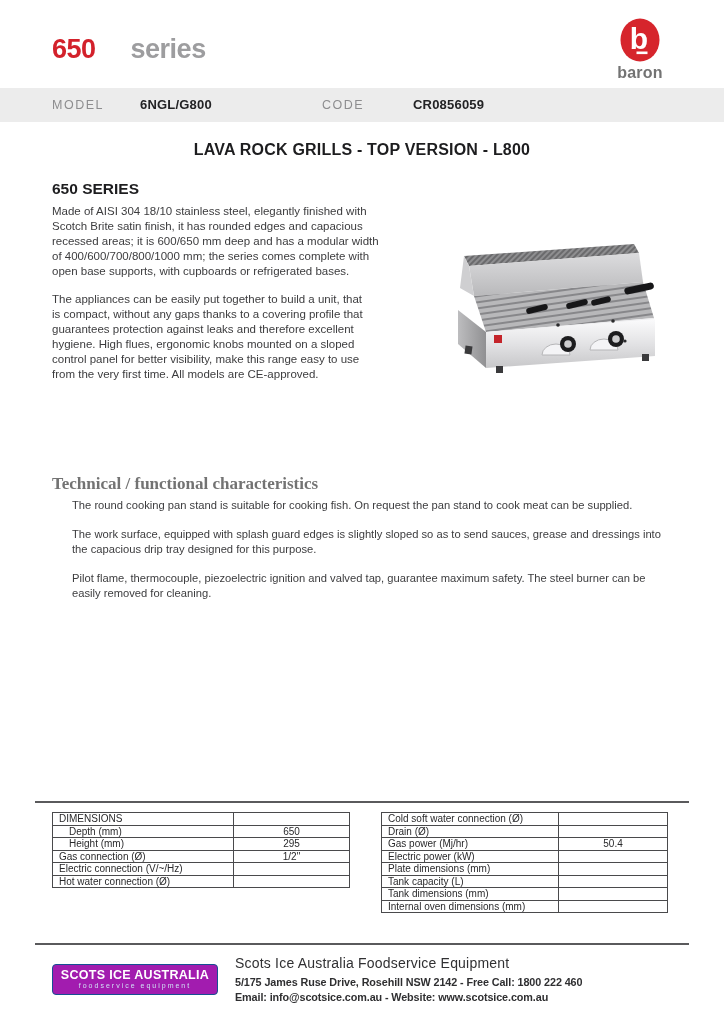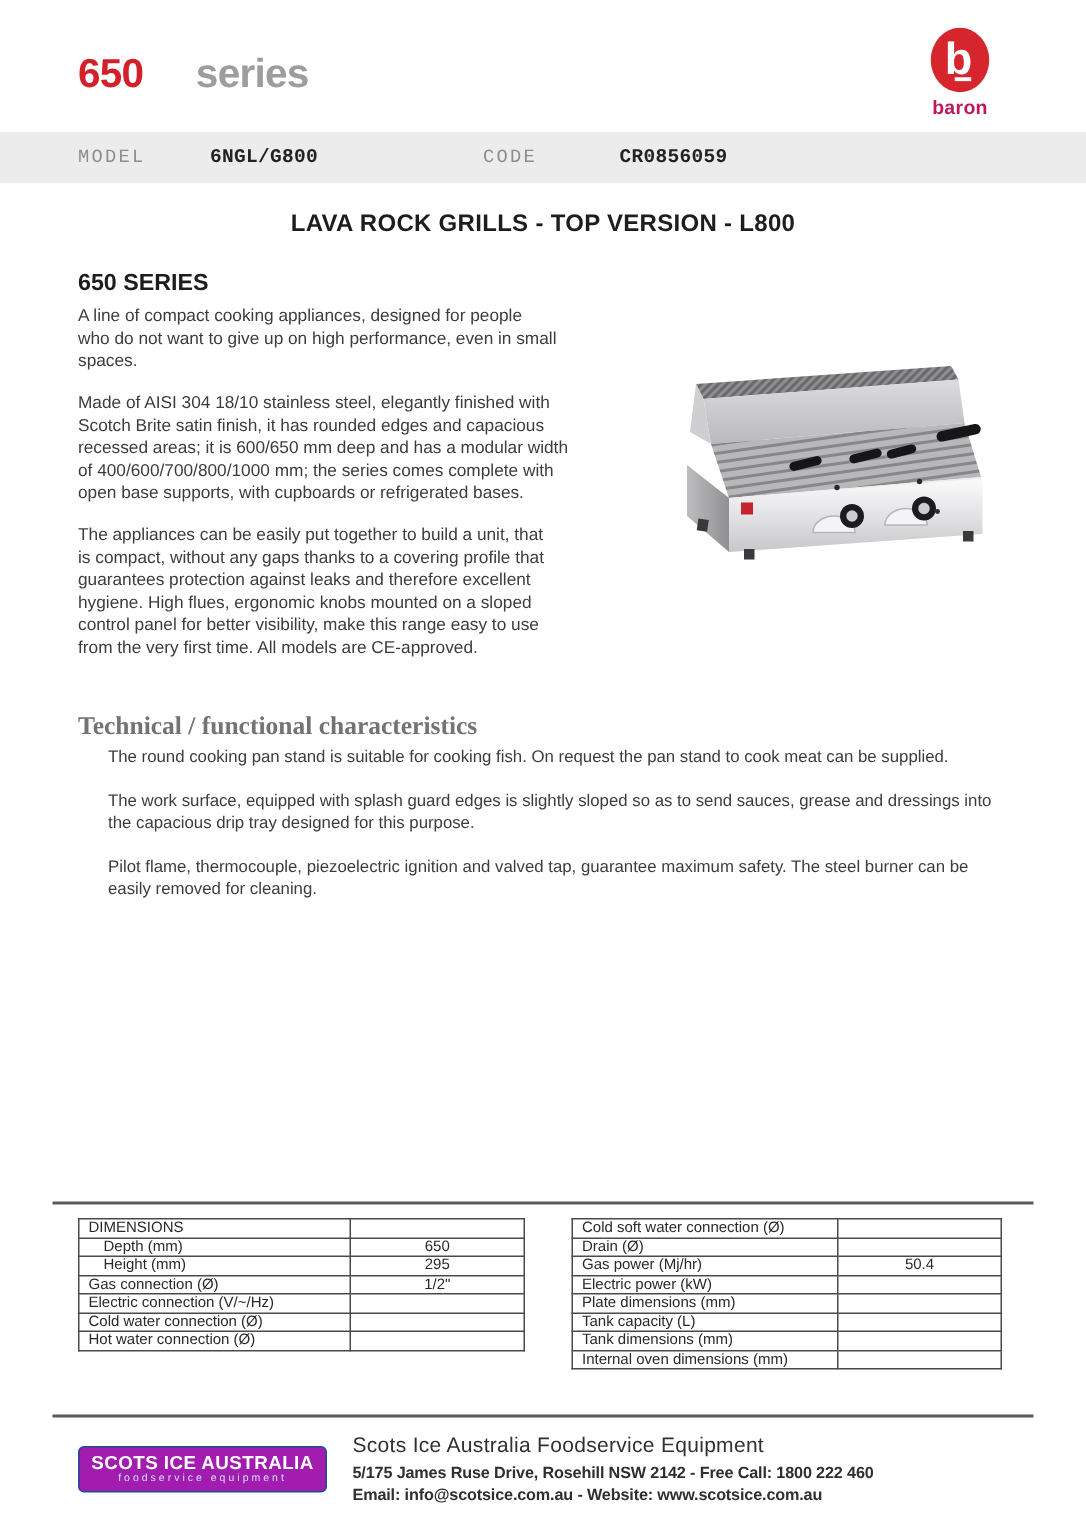--- a/index.html
+++ b/index.html
@@ -6,24 +6,24 @@
   html,body { background:#ffffff; }
   body { width:724px; height:1024px; position:relative; font-family:"Liberation Sans", sans-serif; color:#3c3c3e; }
   .page { position:absolute; inset:0; width:724px; height:1024px; background:#fff; overflow:hidden; }
 
   
   .series-head { position:absolute; left:52px; top:34px; font-size:27px; font-weight:bold; letter-spacing:-0.5px; }
   .series-num { color:#d3212b; }
   .series-word { color:#9d9d9f; font-weight:bold;margin-left:28px; }
   .baron-logo { position:absolute; left:614px; top:18px; width:52px; text-align:center; }
   .baron-mark svg { display:block; margin:0 auto; }
-  .baron-name { font-size:13px; font-weight:600; color:#be185d; margin-top:0px; letter-spacing:0.2px; }
-
-  
-  .model-bar { position:absolute; left:0; top:88px; width:724px; height:34px; background:#ececec;font-family:Liberation Mono, monospace; }
+  .baron-name { font-size:16px; font-weight:600; color:#737373; margin-top:0px; letter-spacing:0.2px; }
+
+  
+  .model-bar { position:absolute; left:0; top:88px; width:724px; height:34px; background:#ececec; }
   .model-bar .lbl { position:absolute; top:0; line-height:34px; font-size:12.5px; letter-spacing:1.5px; color:#8d8d8f; }
   .model-bar .val { position:absolute; top:0; line-height:34px; font-size:13px; font-weight:bold; color:#232325; letter-spacing:0.2px;text-align:right; }
   .lbl-model { left:52px; } .val-model { left:140px; }
   .lbl-code { left:322px;text-align:right; } .val-code { left:413px; }
 
   
   .doc-title { position:absolute; left:0; top:141px; width:724px; text-align:center; font-size:16px; font-weight:bold; color:#1d1d1f; letter-spacing:0.2px; }
 
   
   .series-section-heading { position:absolute; left:52px; top:180px; font-size:15.5px; font-weight:bold; color:#1d1d1f; }
@@ -83,23 +83,20 @@
     <span class="lbl lbl-model">MODEL</span>
     <span class="val val-model">6NGL/G800</span>
     <span class="lbl lbl-code">CODE</span>
     <span class="val val-code">CR0856059</span>
   </div>
 
   <div class="doc-title">LAVA ROCK GRILLS - TOP VERSION - L800</div>
 
   <div class="series-section-heading">650 SERIES</div>
   <div class="series-paras">
-    <p class="para">A line of compact cooking appliances, designed for people
-who do not want to give up on high performance, even in small
-spaces.</p>
     <p class="para">Made of AISI 304 18/10 stainless steel, elegantly finished with
 Scotch Brite satin finish, it has rounded edges and capacious
 recessed areas; it is 600/650 mm deep and has a modular width
 of 400/600/700/800/1000 mm; the series comes complete with
 open base supports, with cupboards or refrigerated bases.</p>
     <p class="para">The appliances can be easily put together to build a unit, that
 is compact, without any gaps thanks to a covering profile that
 guarantees protection against leaks and therefore excellent
 hygiene. High flues, ergonomic knobs mounted on a sloped
 control panel for better visibility, make this range easy to use
@@ -207,24 +204,20 @@
         </tr>
       <tr>
           <td>Gas connection (Ø)</td>
           <td class="val">1/2"</td>
         </tr>
       <tr>
           <td>Electric connection (V/~/Hz)</td>
           <td class="val"></td>
         </tr>
       <tr>
-          <td>Cold water connection (Ø)</td>
-          <td class="val"></td>
-        </tr>
-      <tr>
           <td>Hot water connection (Ø)</td>
           <td class="val"></td>
         </tr>
     </tbody>
   </table>
 
   <table class="spec-table table-right">
     <colgroup>
         <col style="width:177px">
         <col style="width:109px">

